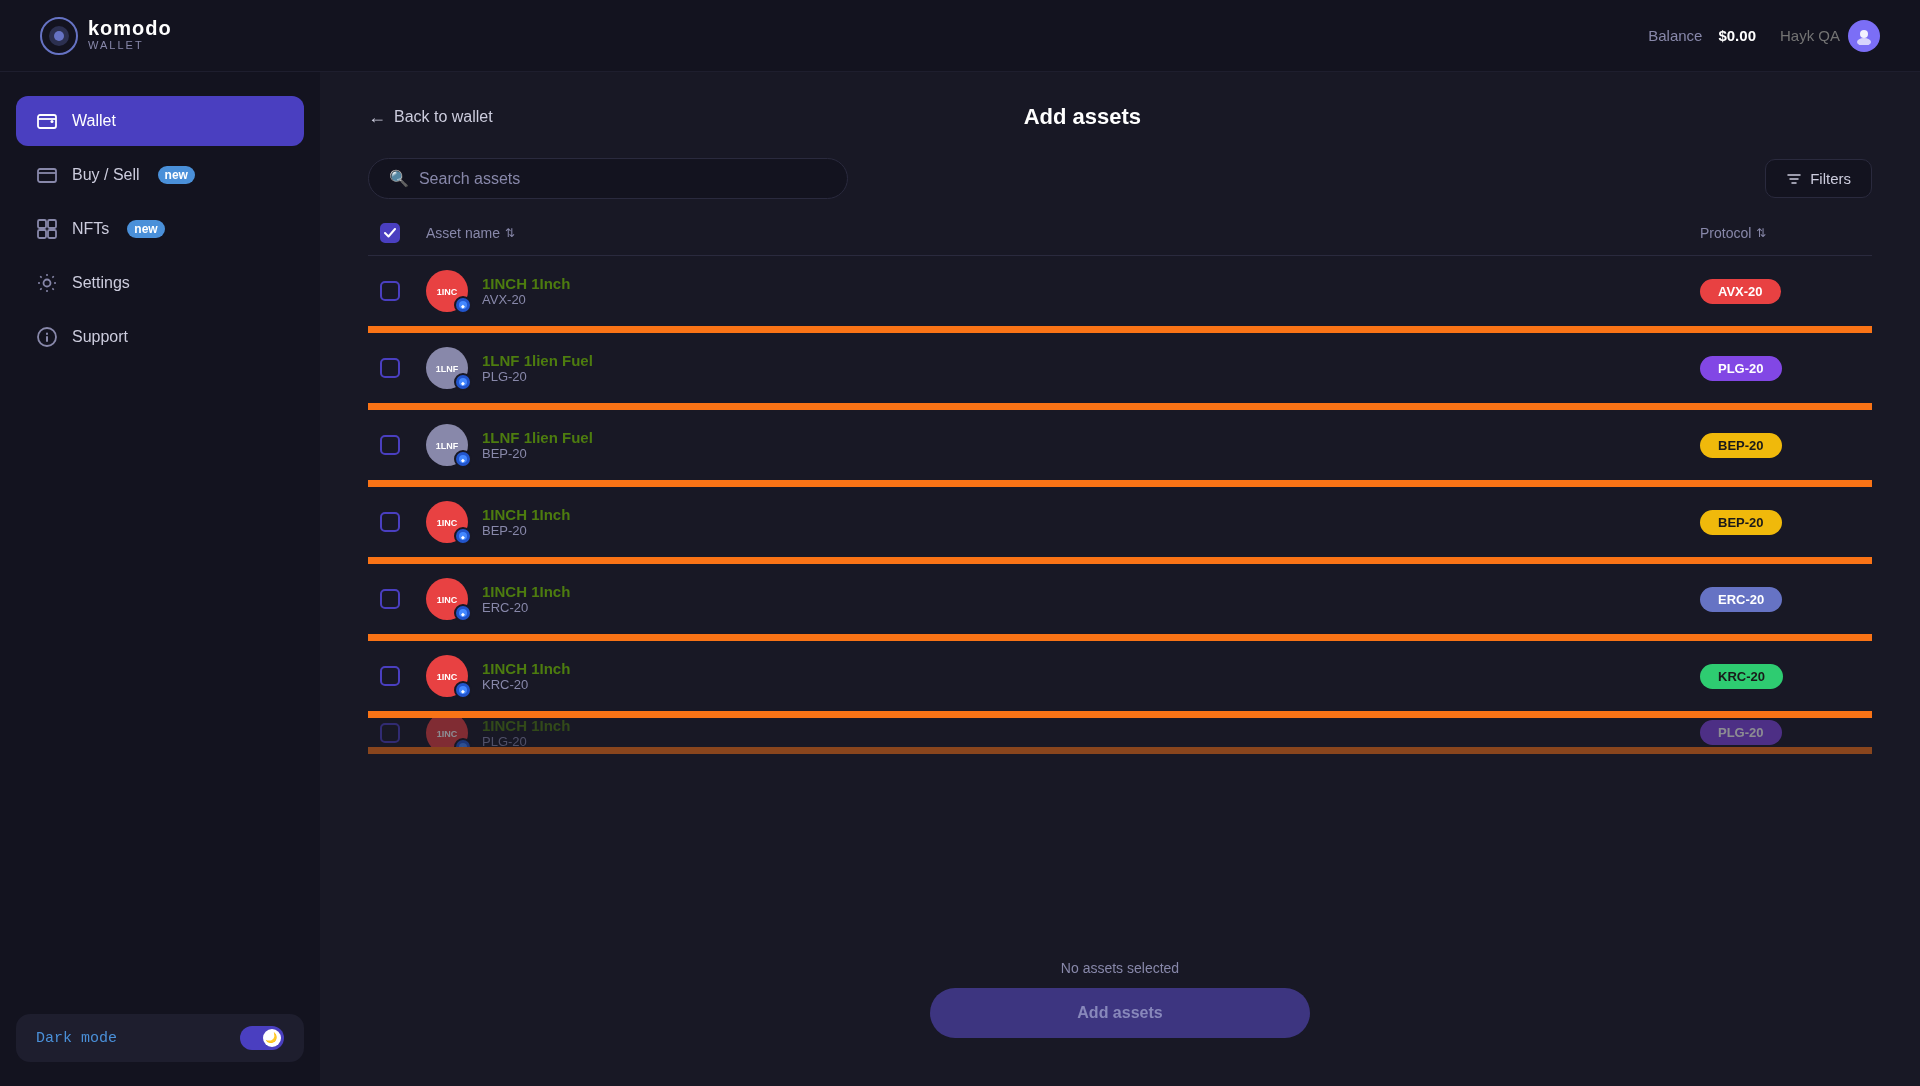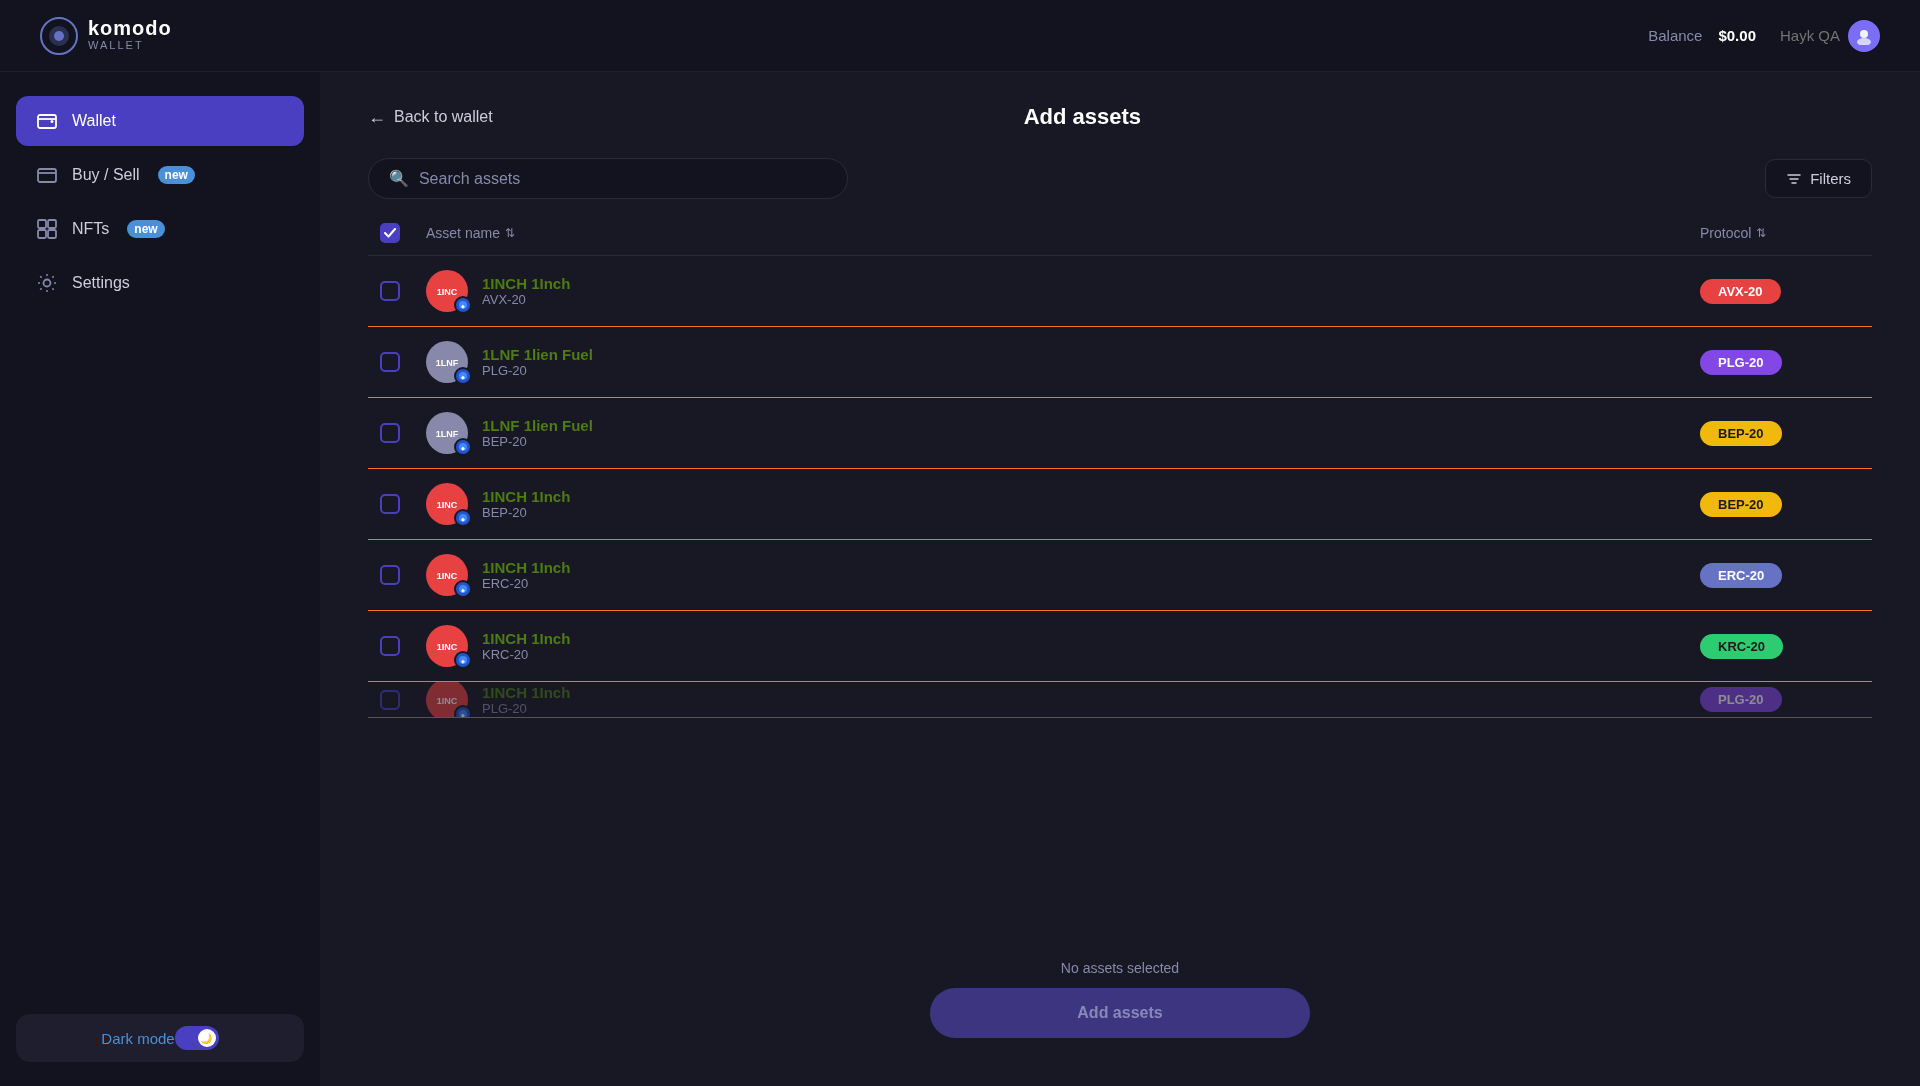--- a/index.html
+++ b/index.html
@@ -144,26 +144,27 @@
       height: 22px;
       color: #8888aa;
     }
     .sidebar-item.active .sidebar-icon {
       color: #fff;
     }
     
     .dark-mode-toggle {
       display: flex;
       align-items: center;
-      justify-content: center;
+      justify-content: space-between;
       padding: 12px 20px;
       background: #1e1e2e;
       border-radius: 14px;
       margin-top: 16px;
       cursor: pointer;
+      font-family: Liberation Mono, monospace;
     }
     .dark-mode-label {
       font-size: 15px;
       color: #4a90d9;
       font-weight: 500;
     }
     .toggle-pill {
       width: 44px;
       height: 24px;
       background: #4a3fc0;
@@ -290,21 +291,21 @@
       gap: 5px;
     }
     .sort-icon {
       font-size: 12px;
       color: #8888aa;
     }
     .table-row {
       display: flex;
       align-items: center;
       padding: 14px 12px;
-      border-bottom: 1px solid #f97316;
+      border-bottom: 7px solid #f97316;
       gap: 16px;
       cursor: pointer;
     }
     .row-check {
       width: 30px;
     }
     .custom-checkbox {
       width: 20px;
       height: 20px;
       border: 2px solid #4a3fc0;
@@ -502,20 +503,27 @@
         </div>
 
         <div class="sidebar-item">
           <svg class="sidebar-icon" viewBox="0 0 22 22" fill="none">
             <circle cx="11" cy="11" r="3.5" stroke="currentColor" stroke-width="1.8"></circle>
             <path d="M11 2v2M11 18v2M2 11h2M18 11h2M4.22 4.22l1.41 1.41M16.36 16.36l1.41 1.41M4.22 17.78l1.41-1.41M16.36 5.64l1.41-1.41" stroke="currentColor" stroke-width="1.5"></path>
           </svg>
           <span class="sidebar-item-label">Settings</span>
         </div>
 
+        <div class="sidebar-item">
+          <svg class="sidebar-icon" viewBox="0 0 22 22" fill="none">
+            <circle cx="11" cy="11" r="9" stroke="currentColor" stroke-width="1.8"></circle>
+            <path d="M11 15v-4M11 8v-.5" stroke="currentColor" stroke-width="2" stroke-linecap="round"></path>
+          </svg>
+          <span class="sidebar-item-label">Support</span>
+        </div>
       </nav>
 
       <div class="dark-mode-toggle">
         <span class="dark-mode-label">Dark mode</span>
         <div class="toggle-pill">
           <div class="toggle-circle">
             🌙
           </div>
         </div>
       </div>

